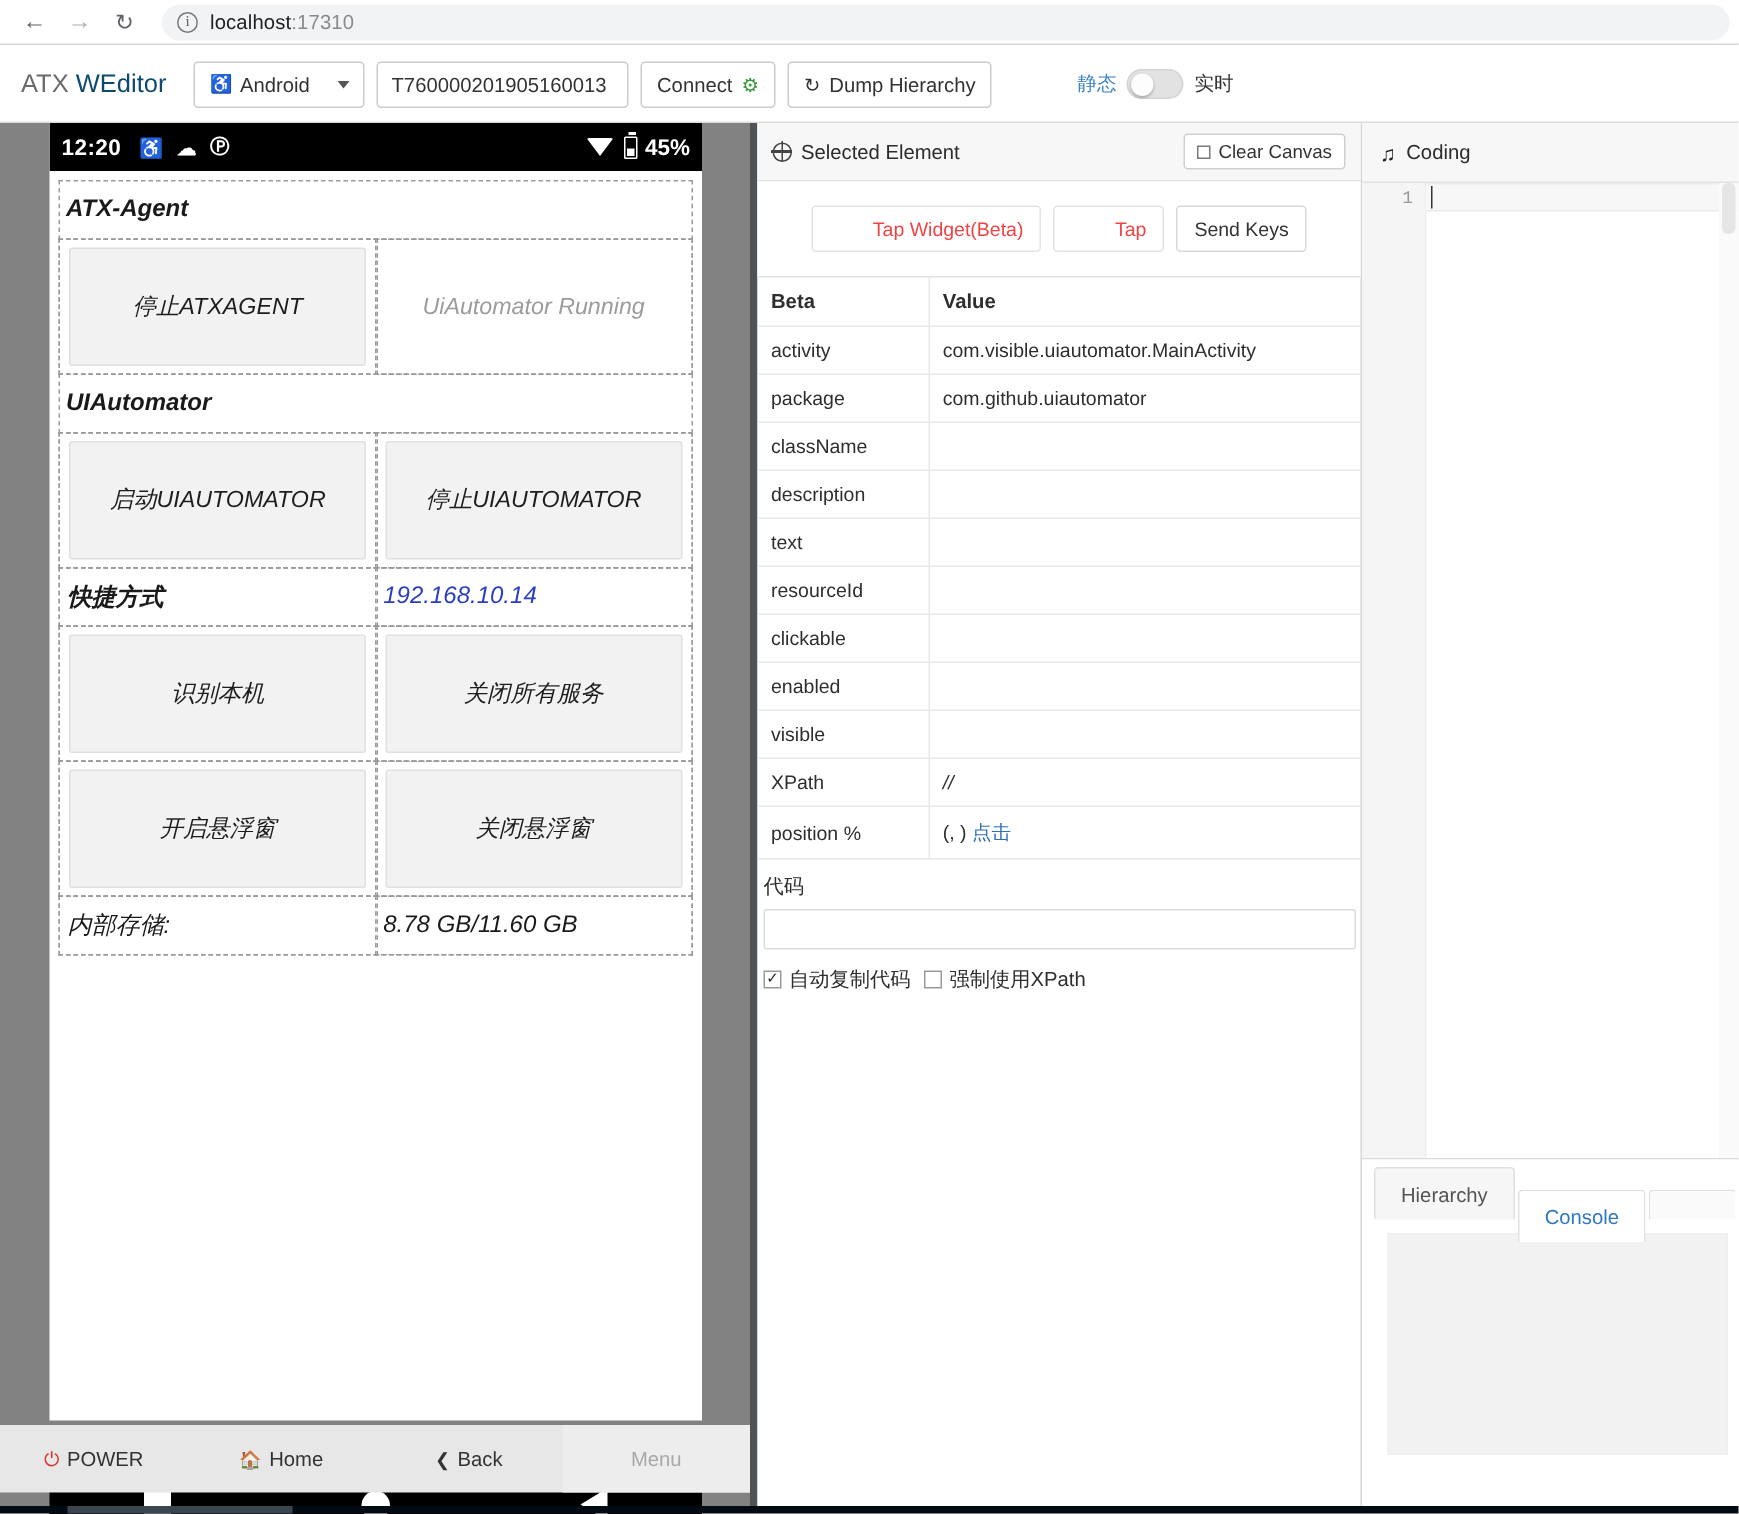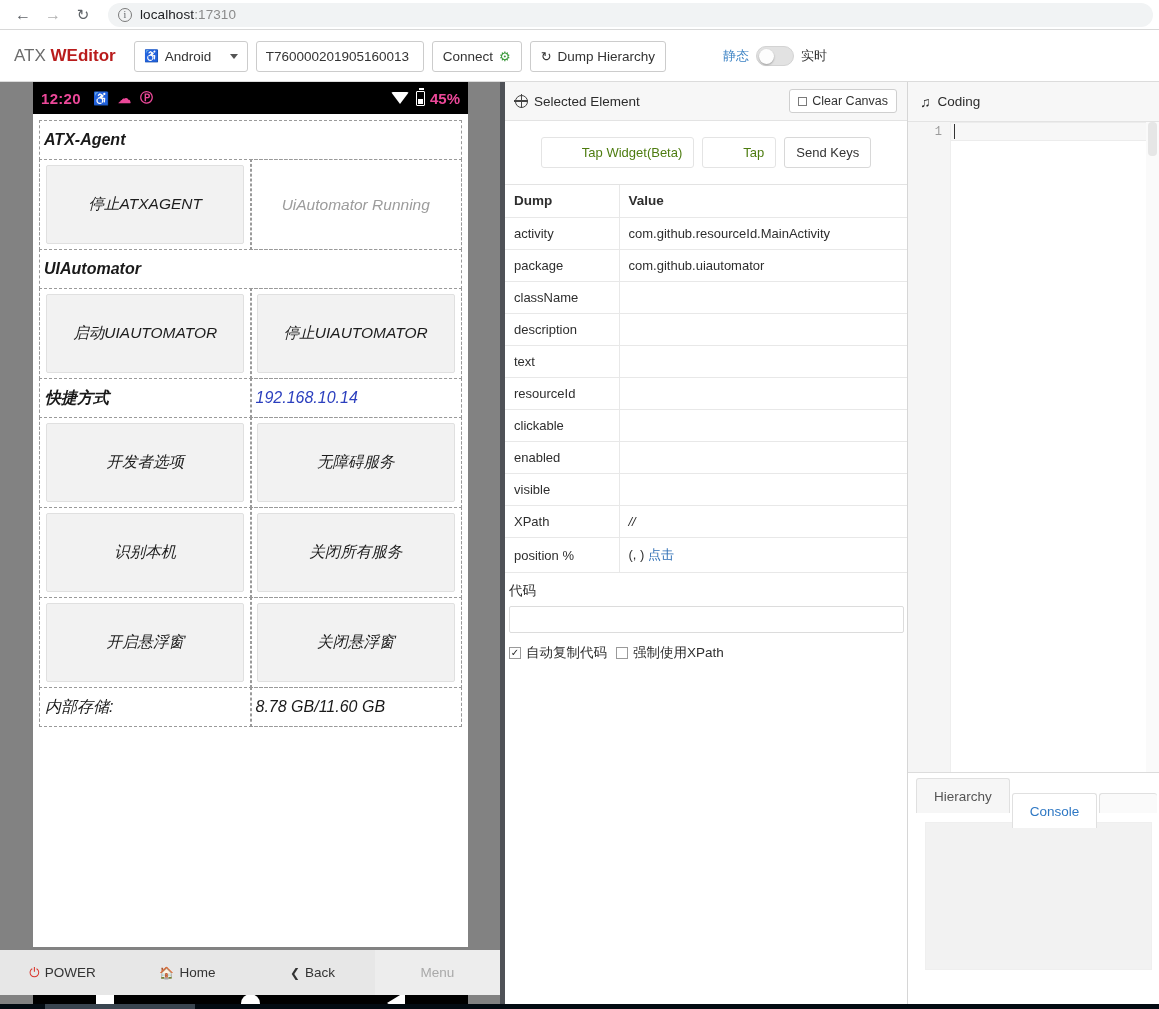--- a/index.html
+++ b/index.html
@@ -42,21 +42,21 @@
 
   
   #app-toolbar {
     position: absolute; left: 0; top: 31px; width: 1159px; height: 51px;
     background: #ffffff; border-bottom: 1px solid #dcdcdc;
     display: flex; align-items: center; padding-left: 14px;
   }
   #app-title {
     font-size: 17px; color: #6c6c6c; margin-right: 18px; white-space: nowrap;
   }
-  #app-title b { color: #b91c1c; font-weight: bold; }
+  #app-title b { color: #0c4a6e; font-weight: normal; }
   .tb-btn {
     height: 31px; background: #fff; border: 1px solid #ccc; border-radius: 3px;
     display: flex; align-items: center; padding: 0 10px; font-size: 13.5px;
     color: #333; margin-right: 8px; white-space: nowrap; cursor: pointer;
   }
   #platform-select { width: 114px; justify-content: flex-start; position: relative; }
   #platform-select .caret {
     position: absolute; right: 9px; top: 50%; margin-top: -2px;
     width: 0; height: 0; border-left: 4px solid transparent;
     border-right: 4px solid transparent; border-top: 5px solid #555;
@@ -87,21 +87,21 @@
   
   #device-col {
     position: absolute; left: 0; top: 0; width: 500px; height: 922px;
     background: #828282;
   }
   #device-screen {
     position: absolute; left: 33px; top: 0; width: 435px; height: 865px;
     background: #ffffff; overflow: hidden;
   }
   #statusbar {
-    height: 30px; background: #000; color: #ec4899;
+    height: 30px; background: #000; color: #ffffff;
     display: flex; align-items: center; padding: 16px 8px;
     font-size: 15px; font-weight: bold;
   }
   #statusbar .clock { margin-right: 12px; letter-spacing: .3px; }
   #statusbar .sb-icon { margin-right: 9px; font-size: 13px; }
   #statusbar .spacer { flex: 1; }
   .wifi-tri {
     width: 0; height: 0; border-left: 9px solid transparent;
     border-right: 9px solid transparent; border-top: 12px solid #fff;
     margin-right: 7px; border-radius: 2px;
@@ -205,21 +205,21 @@
     width: 9px; height: 9px; border: 1px solid #7a7a7a; margin-right: 5px; display: inline-block;
   }
   #action-row {
     height: 64px; display: flex; align-items: center; justify-content: center;
     border-bottom: 1px solid #e3e3e3; background: #fff;
   }
   .act-btn {
     border: 1px solid #d8d8d8; background: #fff; border-radius: 3px;
     font-size: 13px; color: #333; padding: 7px 11px; margin: 0 4px; cursor: pointer;
   }
-  .act-btn.dis { color: #4d7c0f; border-color: #e4e4e4; padding-left: 40px; }
+  .act-btn.dis { color: #ef4444; border-color: #e4e4e4; padding-left: 40px; }
 
   #prop-table { width: 100%; border-collapse: collapse; table-layout: fixed; }
   #prop-table th, #prop-table td {
     border-bottom: 1px solid #e8e8e8; border-right: 1px solid #e8e8e8;
     text-align: left; font-size: 13px; color: #2e2e2e;
     padding: 8px 9px; height: 31px; overflow: hidden; white-space: nowrap;
   }
   #prop-table th { font-weight: bold; font-size: 13.5px; padding-bottom: 9px; }
   #prop-table col.c1 { width: 114px; }
   #prop-table td:last-child, #prop-table th:last-child { border-right: none; }
@@ -384,28 +384,20 @@
           </div>
         </div>
 
         <div class="dash-row">
           <div class="dash-cell label bold">快捷方式</div>
           <div class="dash-cell label">
             <span class="link-val">192.168.10.14</span>
           </div>
         </div>
 
-        <div class="dash-row">
-          <div class="dash-cell">
-            <div class="btn-mat">开发者选项</div>
-          </div>
-          <div class="dash-cell">
-            <div class="btn-mat">无障碍服务</div>
-          </div>
-        </div>
 
         <div class="dash-row">
           <div class="dash-cell">
             <div class="btn-mat">识别本机</div>
           </div>
           <div class="dash-cell">
             <div class="btn-mat">关闭所有服务</div>
           </div>
         </div>
 
@@ -472,28 +464,28 @@
       <div class="act-btn">Send Keys</div>
     </div>
 
     <table id="prop-table">
       <colgroup>
           <col class="c1">
           <col>
         </colgroup>
       <thead>
         <tr>
-          <th>Dump</th>
+          <th>Beta</th>
           <th>Value</th>
         </tr>
       </thead>
       <tbody>
         <tr>
           <td>activity</td>
-          <td>com.github.resourceId.MainActivity</td>
+          <td>com.visible.uiautomator.MainActivity</td>
         </tr>
         <tr>
           <td>package</td>
           <td>com.github.uiautomator</td>
         </tr>
         <tr>
           <td>className</td>
           <td></td>
         </tr>
         <tr>

